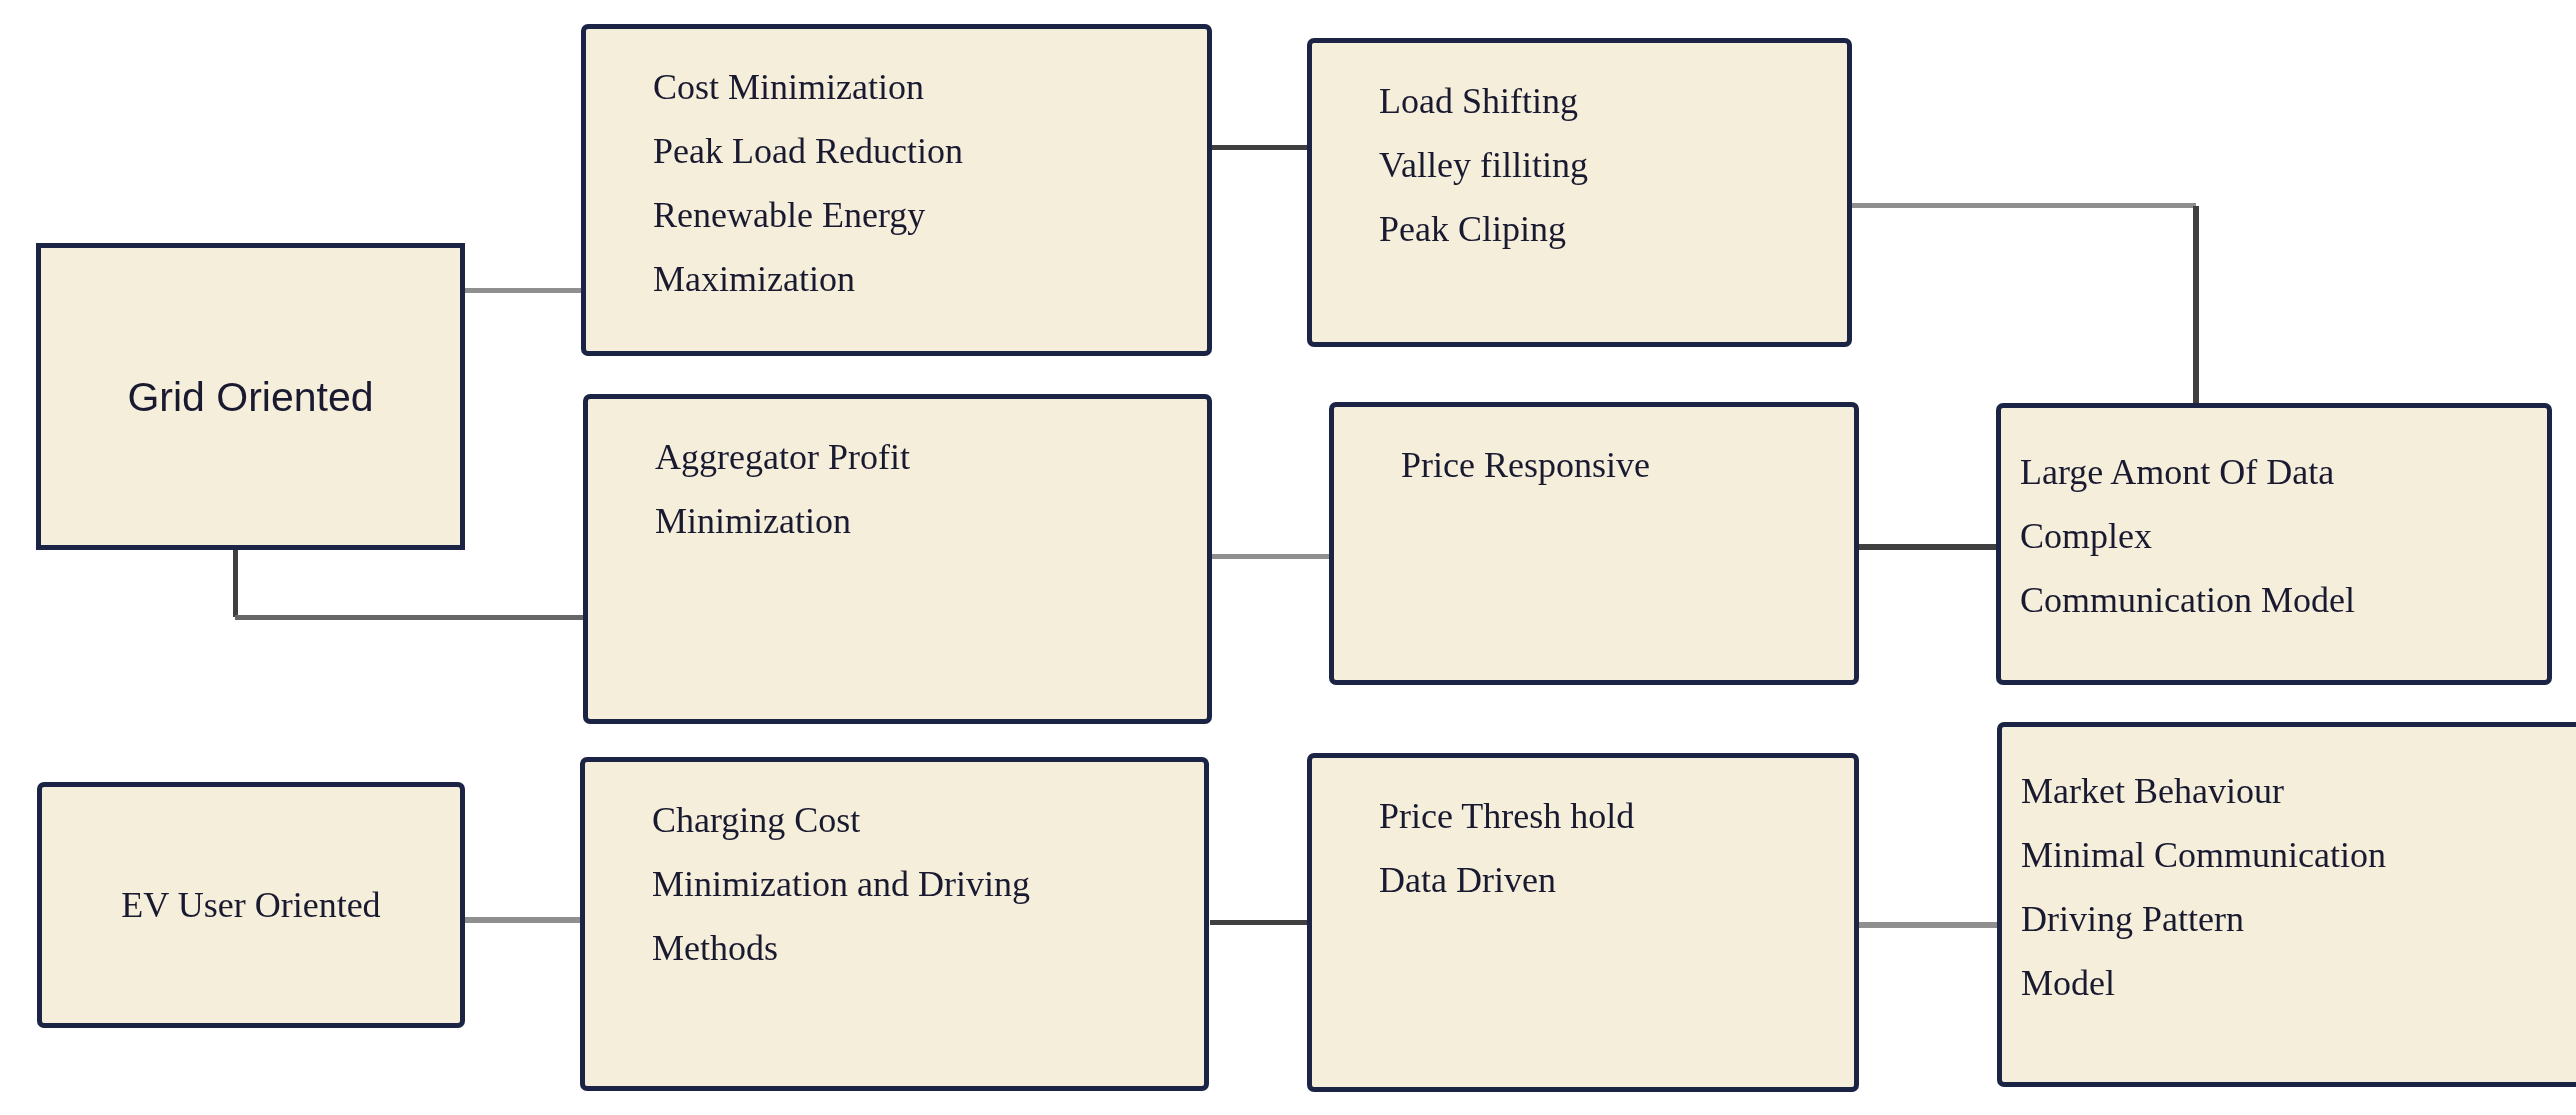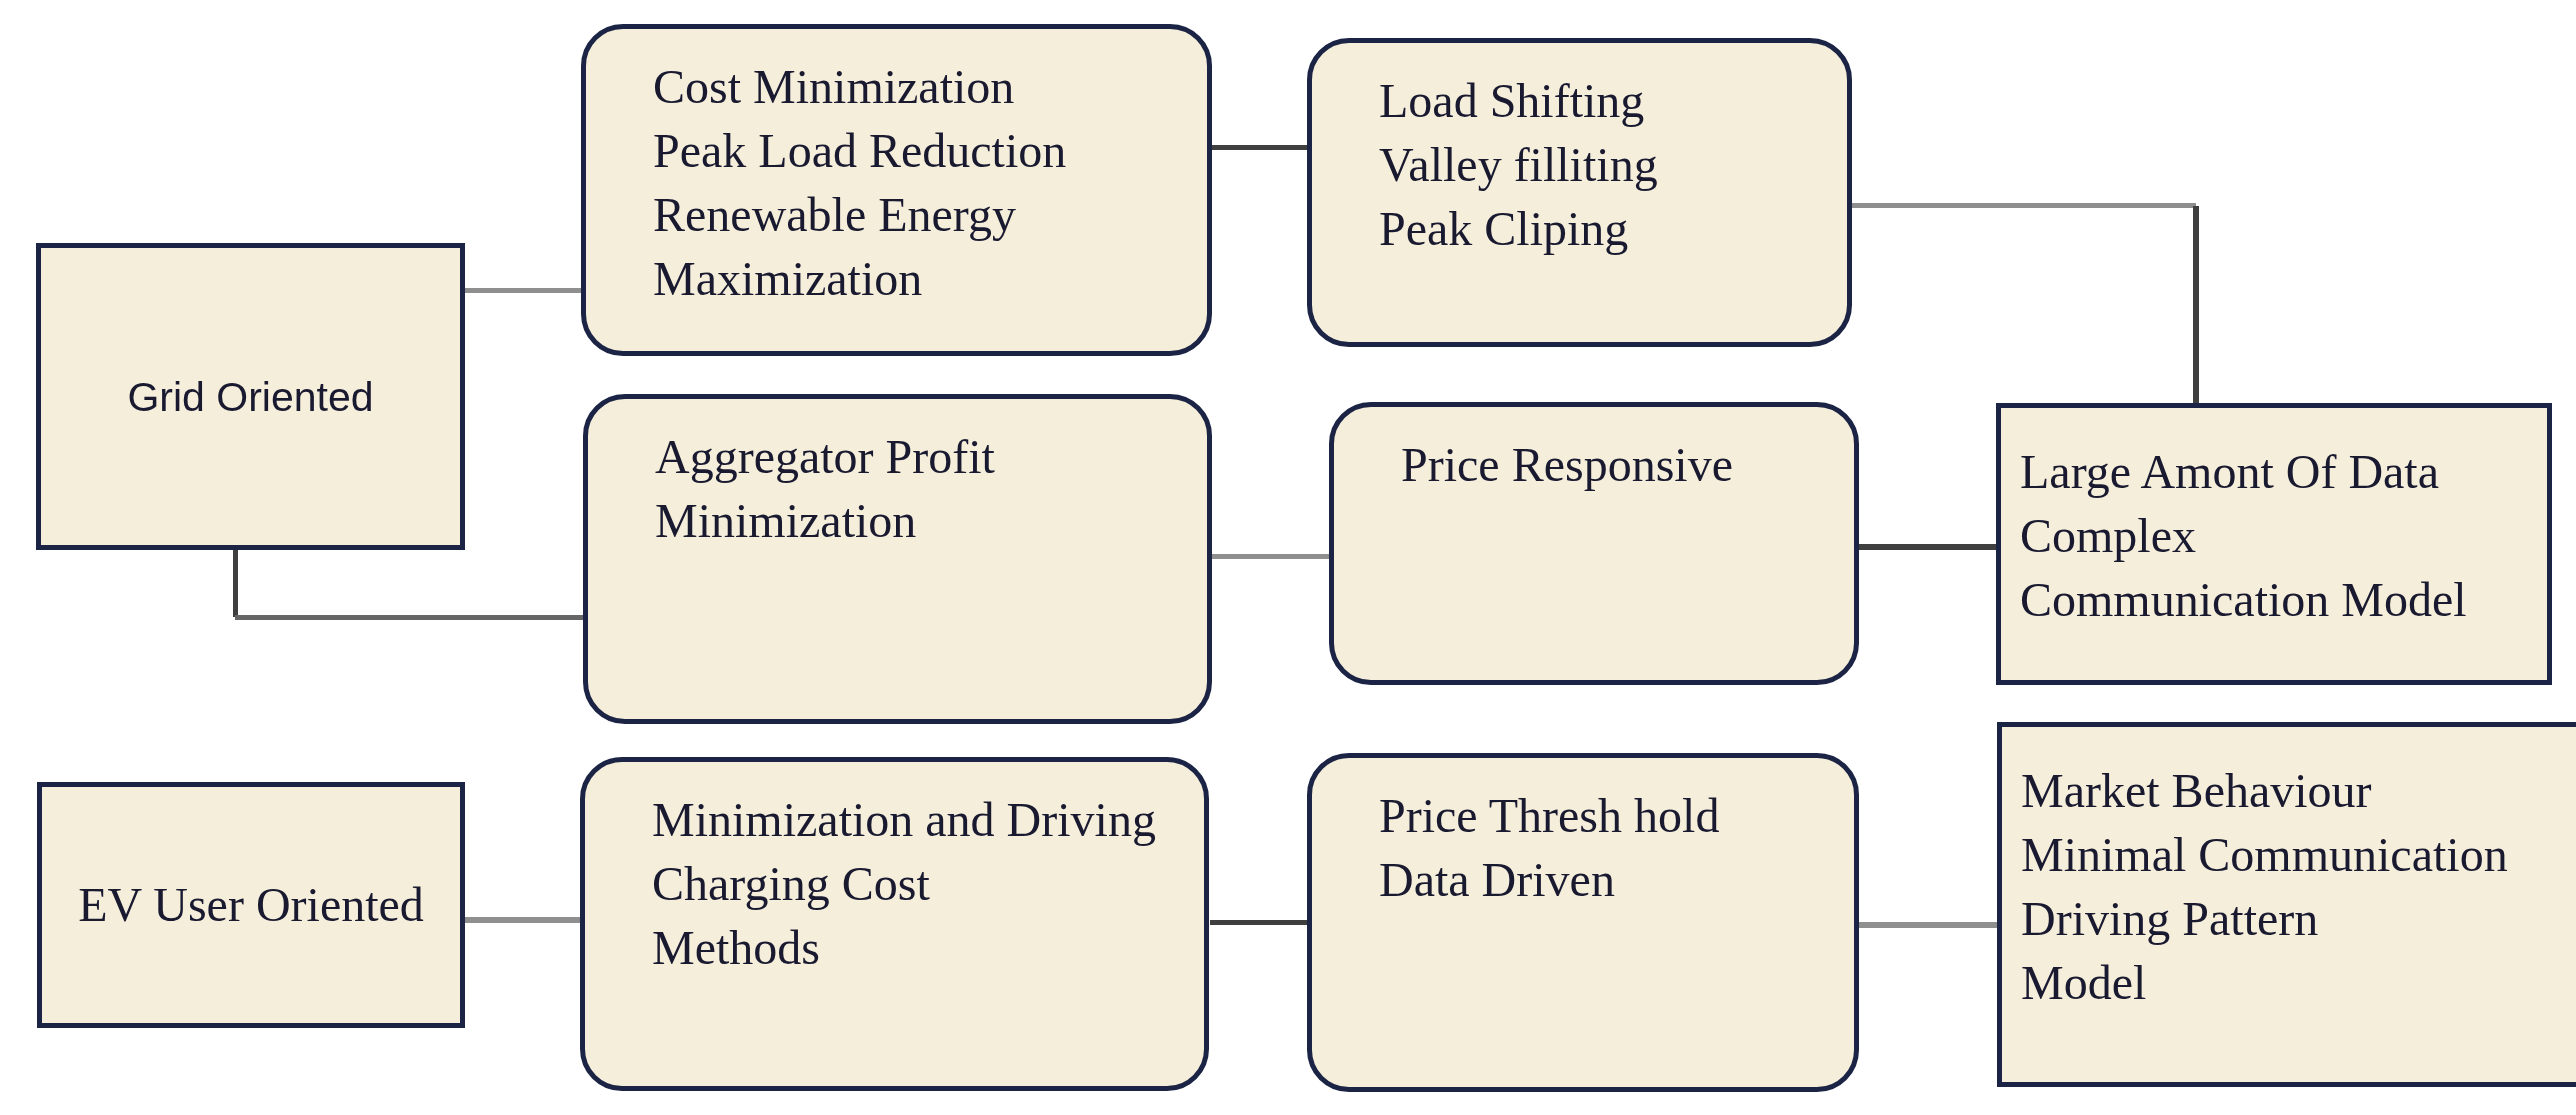--- a/index.html
+++ b/index.html
@@ -14,21 +14,21 @@
     z-index:2;
     box-sizing:border-box;
     background:var(--box-fill,#f5eedb);
     border:5.1px solid var(--box-border,#1b2444);
     color:var(--text-color,#191930);
   }
   .node.rounded{border-radius:42px;padding:26px 22px 0 67px;}
   .node.rect{border-radius:0;padding:32px 14.5px 0 19px;}
   .node.center{display:flex;flex-direction:column;align-items:center;justify-content:center;padding:8px;text-align:center;}
   .node .line{line-height:64px;white-space:nowrap;}
-  .node.serif{font-family:"Liberation Serif","DejaVu Serif",serif;font-size:48px;}
+  .node.serif{font-family:"Liberation Serif","DejaVu Serif",serif;font-size:36px;border-radius:7px;}
   .node.sans{font-family:"Liberation Sans","DejaVu Sans",sans-serif;font-size:41px;}
 </style>
 </head>
 <body>
 
 <div id="canvas" style="width: 2576px; height: 1115px;">
   <svg id="connector-layer" xmlns="http://www.w3.org/2000/svg" width="2576" height="1115" viewBox="0 0 3546 1535">
       <line x1="640" y1="400" x2="805" y2="400" stroke="#8f8f8f" stroke-width="8" shape-rendering="crispEdges"></line>
       <line x1="1668" y1="203" x2="1802" y2="203" stroke="#3f3f3f" stroke-width="8" shape-rendering="crispEdges"></line>
       <line x1="2549" y1="283" x2="3023" y2="283" stroke="#8f8f8f" stroke-width="8" shape-rendering="crispEdges"></line>
@@ -64,22 +64,22 @@
     </div>
     <div class="node rect serif" style="left: 1996px; top: 403px; width: 556px; height: 282px;">
       <div class="line">Large Amont Of Data</div>
       <div class="line">Complex</div>
       <div class="line">Communication Model</div>
     </div>
     <div class="node rect serif center" style="left: 37px; top: 782px; width: 428px; height: 246px; text-align: center;">
       <div class="line">EV User Oriented</div>
     </div>
     <div class="node rounded serif" style="left: 580px; top: 757px; width: 629px; height: 334px;">
+      <div class="line">Charging Cost</div>
       <div class="line">Minimization and Driving</div>
-      <div class="line">Charging Cost</div>
       <div class="line">Methods</div>
     </div>
     <div class="node rounded serif" style="left: 1307px; top: 753px; width: 552px; height: 339px;">
       <div class="line">Price Thresh hold</div>
       <div class="line">Data Driven</div>
     </div>
     <div class="node rect serif" style="left: 1997px; top: 722px; width: 618px; height: 365px;">
       <div class="line">Market Behaviour</div>
       <div class="line">Minimal Communication</div>
       <div class="line">Driving Pattern</div>

